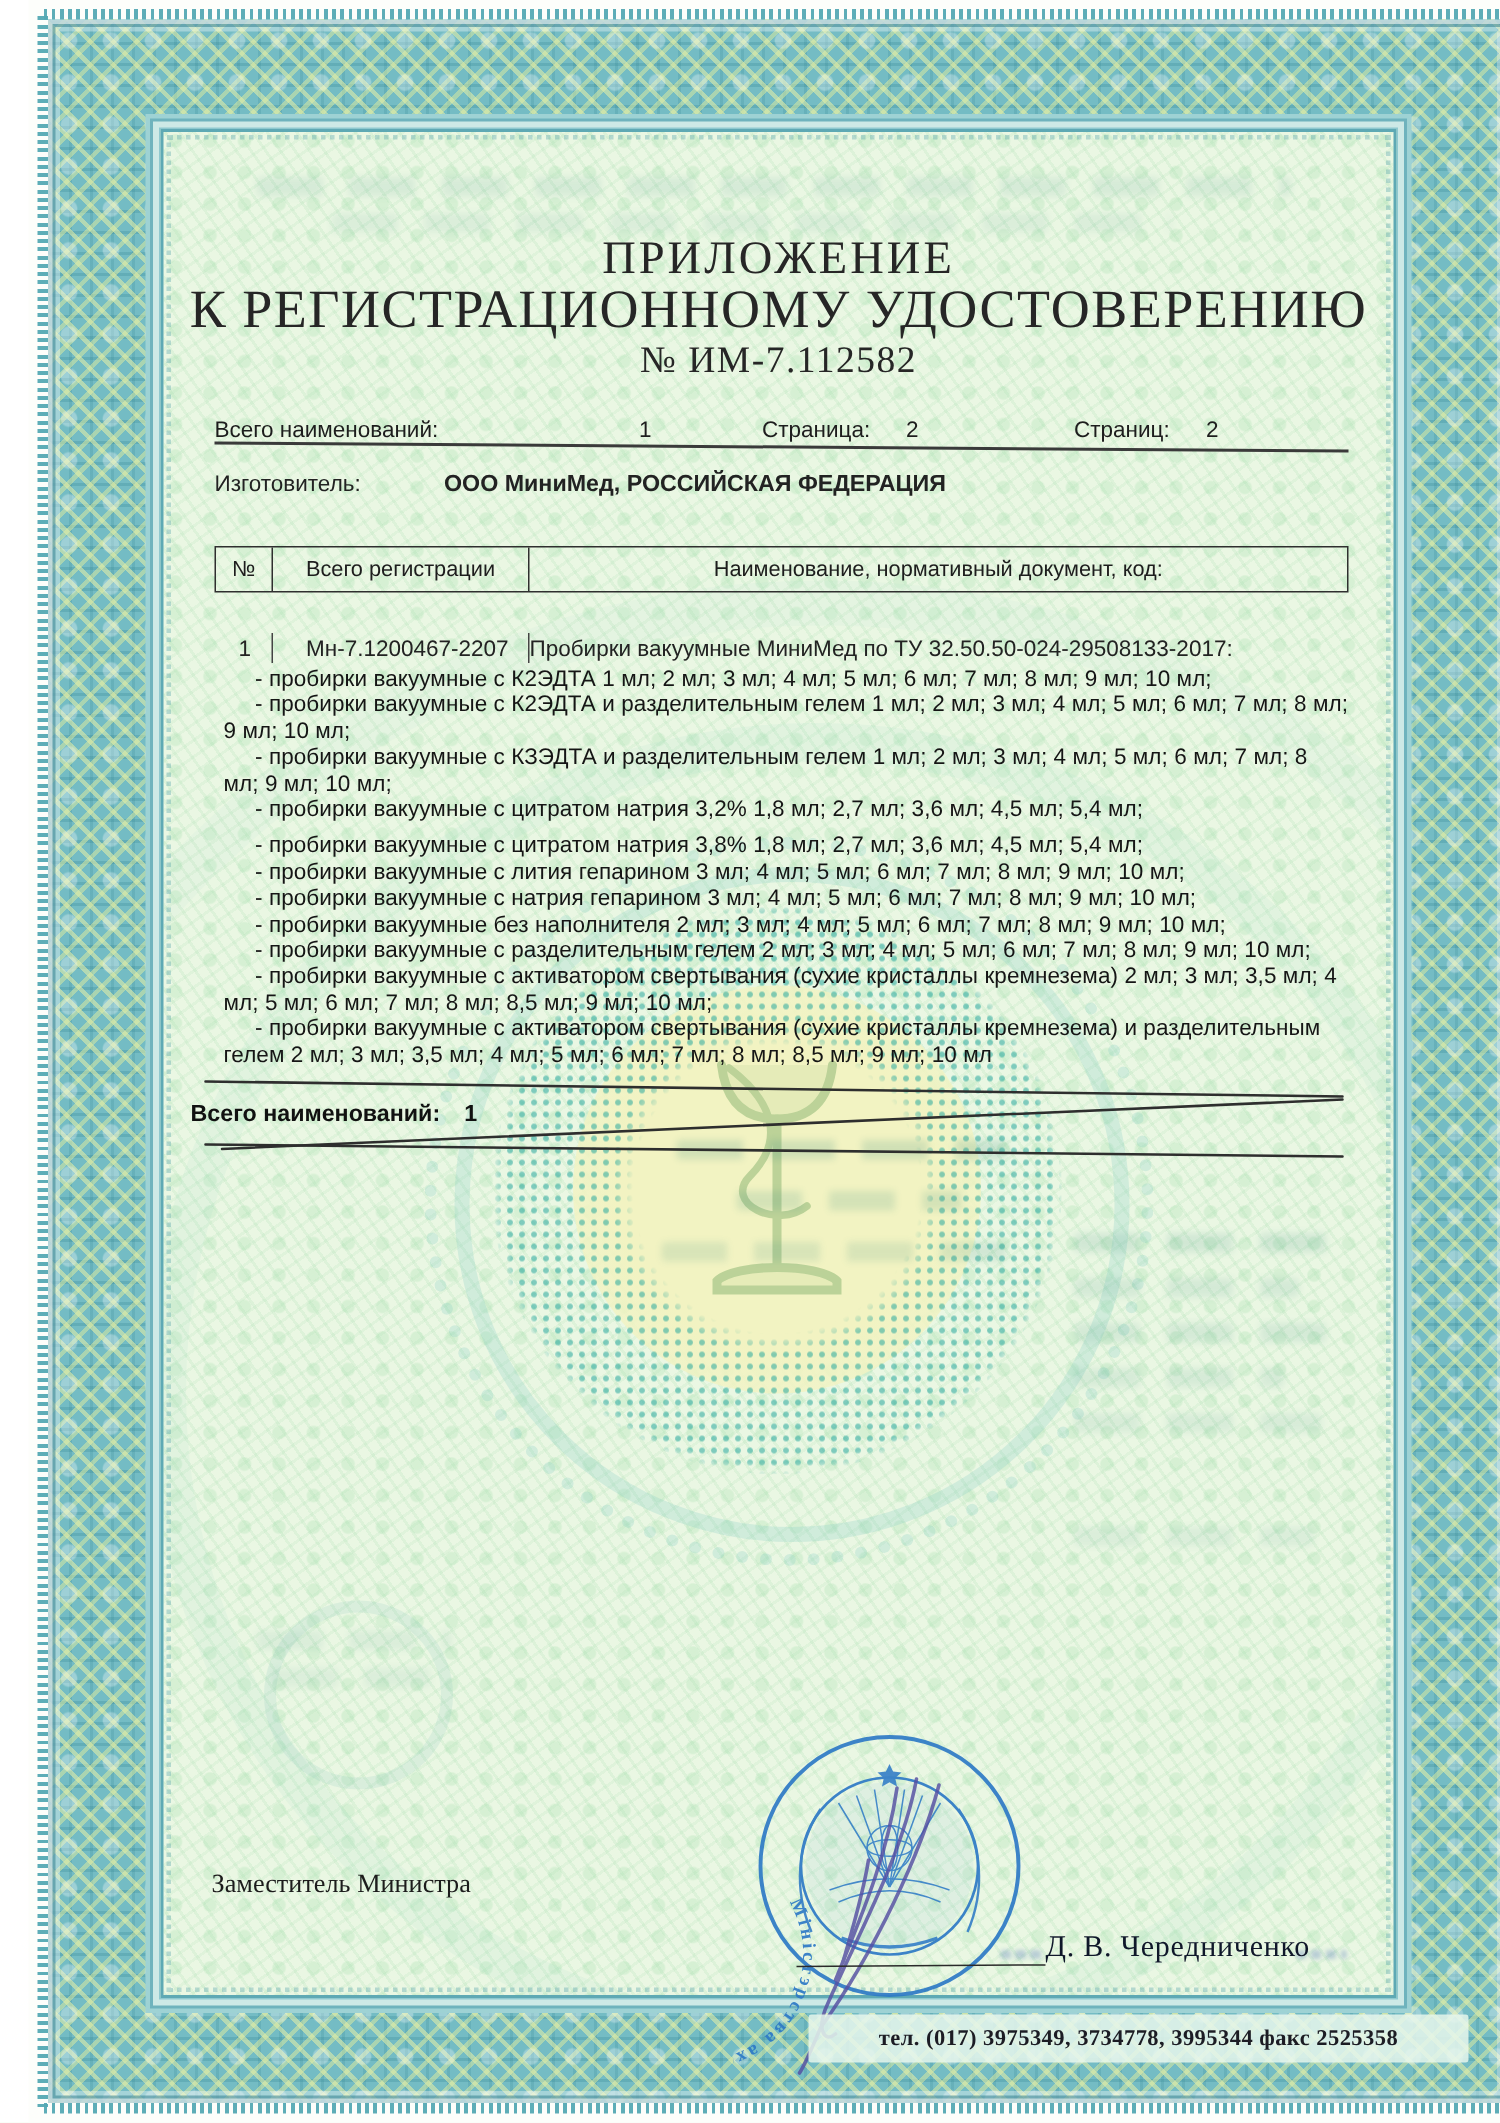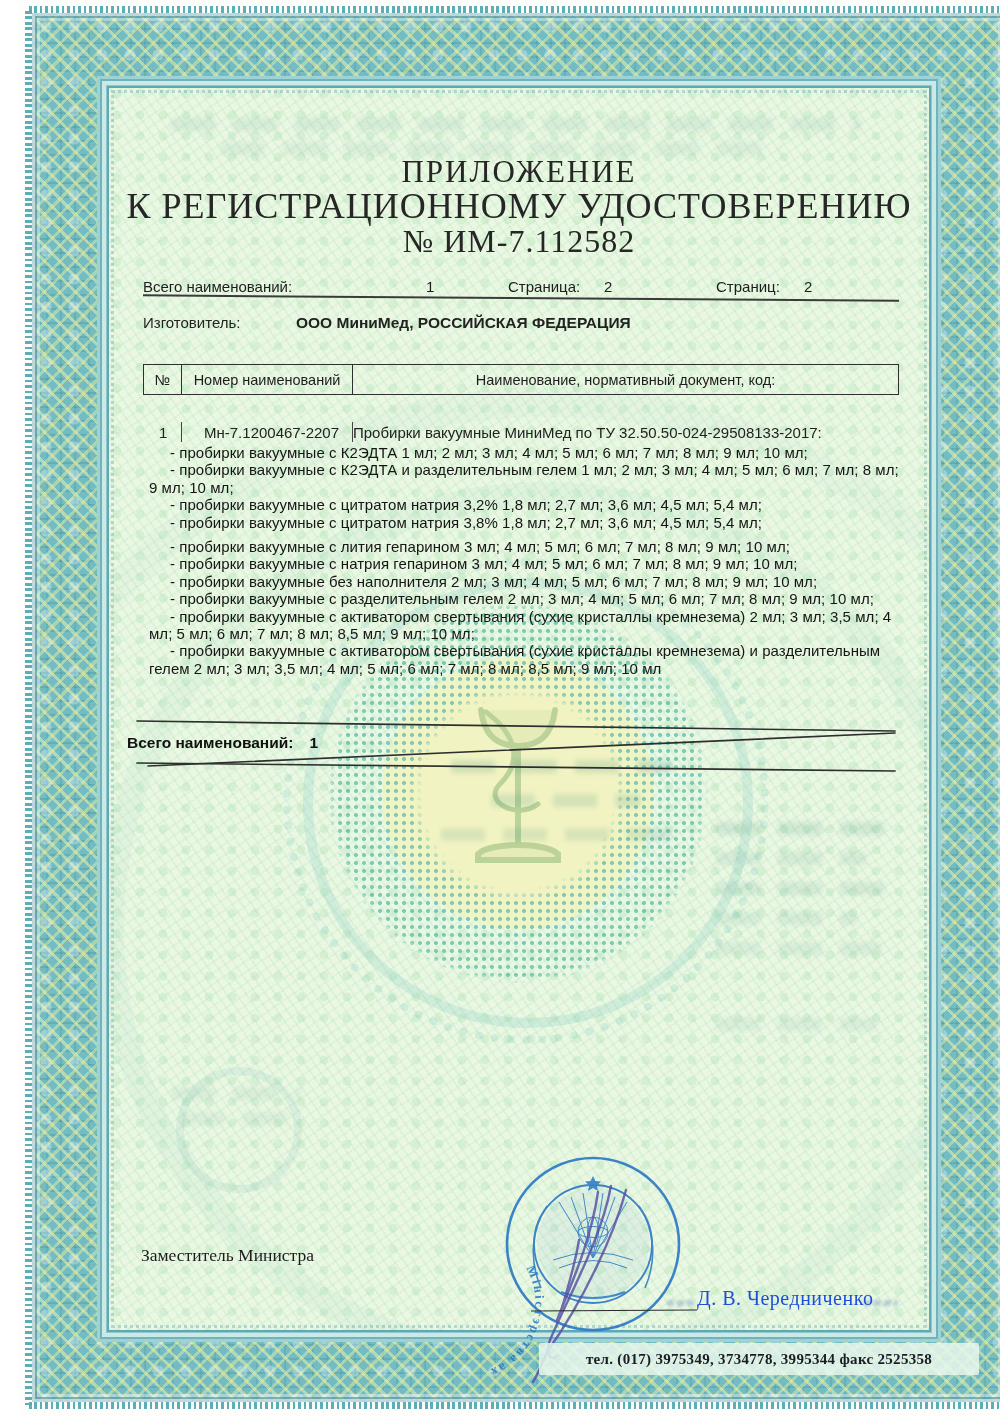--- a/index.html
+++ b/index.html
@@ -49,21 +49,21 @@
     mask-image:radial-gradient(circle, transparent 0 96px, #000 110px 182px, transparent 191px);}
   .wm.core{left:273px;top:569px;width:272px;height:272px;border-radius:50%;
     background:radial-gradient(circle, #f2f3c2 0 55%, rgba(242,243,194,.75) 74%, rgba(242,243,194,0) 100%);}
   .wm.ringbl{left:67px;top:979px;width:110px;height:110px;border-radius:50%;border:8px solid rgba(120,190,180,.15);}
   .ghost{height:13px;border-radius:3px;filter:blur(2.5px);opacity:.5;
     background:repeating-linear-gradient(90deg, rgba(58,140,125,.40) 0 44px, rgba(58,140,125,0) 44px 62px);}
   .title-block{position:absolute;left:0;right:0;top:66px;text-align:center;color:#262626;
     font-family:"Liberation Serif",serif;}
   .title-line1{font-size:31px;letter-spacing:2px;line-height:35px;}
   .title-line2{font-size:36px;letter-spacing:1px;line-height:35px;}
-  .title-line3{font-size:32px;letter-spacing:1px;line-height:34px;text-align:center;}
+  .title-line3{font-size:25px;letter-spacing:1px;line-height:34px;text-align:center;}
 
   .meta{position:absolute;left:34px;top:190px;right:34px;height:20px;font-size:15px;color:#1d1d1d;}
   .meta span{position:absolute;white-space:nowrap;}
   .rule{position:absolute;left:34px;top:209px;width:756px;border-top:2px solid #3a3a3a;transform:rotate(0.4deg);}
   .manu{position:absolute;left:34px;top:226px;font-size:15px;}
   .manu .val{position:absolute;left:153px;top:0;font-weight:bold;font-size:15.5px;white-space:nowrap;}
 
   .thead{position:absolute;left:34px;top:276px;width:756px;height:31px;border:1.5px solid #2f2f2f;
     box-sizing:border-box;font-size:14.5px;color:#1d1d1d;}
   .thead>div{position:absolute;top:0;bottom:0;display:flex;align-items:center;justify-content:center;box-sizing:border-box;}
@@ -81,21 +81,21 @@
   .summary{position:absolute;left:18px;top:646px;font-size:15.5px;font-weight:bold;color:#111;}
   .summary .val{margin-left:16px;}
 
   .post{position:absolute;left:32px;top:1157px;font-size:17.5px;color:#1c1c1c;font-family:"Liberation Serif",serif;}
 
   .void-svg,.stamp-svg{position:absolute;z-index:3;pointer-events:none;}
   .void-svg{left:0;top:0;}
 
   .sig-line{position:absolute;left:512px;top:1310px;width:166px;border-top:1.7px solid #2a2a2a;
     transform:rotate(-0.4deg);z-index:3;}
-  .sig-name{position:absolute;left:678px;top:1287px;font-size:20px;letter-spacing:.5px;color:#1d4ed8;
+  .sig-name{position:absolute;left:678px;top:1287px;font-size:20px;letter-spacing:.5px;color:#0f172a;
     font-family:"Liberation Serif",serif;z-index:3;white-space:nowrap;}
   .micro{position:absolute;height:6px;border-radius:2px;filter:blur(1.5px);opacity:.5;z-index:3;
     background:repeating-linear-gradient(90deg, rgba(70,110,180,.6) 0 7px, transparent 7px 10px);}
 
   .phone-strip{position:absolute;left:520px;top:1343px;width:440px;height:32px;z-index:3;
     background:rgba(231,247,236,.85);border-radius:2px;display:flex;align-items:center;justify-content:center;}
   .phone-strip span{font-family:"Liberation Serif",serif;font-size:15px;font-weight:700;
     color:#1c1c24;letter-spacing:.3px;white-space:nowrap;}
 </style>
 </head>
@@ -158,34 +158,35 @@
     </div>
     <div class="rule"></div>
 
     <div class="manu">
       <span>Изготовитель:</span>
       <span class="val">ООО МиниМед, РОССИЙСКАЯ ФЕДЕРАЦИЯ</span>
     </div>
 
     <div class="thead">
       <div class="c1">№</div>
-      <div class="c2">Номер наименований</div>
+      <div class="c2">Всего регистрации</div>
       <div class="c3">Наименование, нормативный документ, код:</div>
     </div>
 
     <div class="tick" style="left:72px;"></div>
     <div class="tick" style="left:243px;"></div>
     <div class="entry-head">
       <span style="left:16px">1</span>
       <span style="left:61px">Мн-7.1200467-2207</span>
       <span style="left:210px">Пробирки вакуумные МиниМед по ТУ 32.50.50-024-29508133-2017:</span>
     </div>
     <div class="items">
         <p>- пробирки вакуумные с К2ЭДТА 1 мл; 2 мл; 3 мл; 4 мл; 5 мл; 6 мл; 7 мл; 8 мл; 9 мл; 10 мл;</p>
         <p>- пробирки вакуумные с К2ЭДТА и разделительным гелем 1 мл; 2 мл; 3 мл; 4 мл; 5 мл; 6 мл; 7 мл; 8 мл; 9 мл; 10 мл;</p>
+        <p>- пробирки вакуумные с КЗЭДТА и разделительным гелем 1 мл; 2 мл; 3 мл; 4 мл; 5 мл; 6 мл; 7 мл; 8 мл; 9 мл; 10 мл;</p>
         <p>- пробирки вакуумные с цитратом натрия 3,2% 1,8 мл; 2,7 мл; 3,6 мл; 4,5 мл; 5,4 мл;</p>
         <p>- пробирки вакуумные с цитратом натрия 3,8% 1,8 мл; 2,7 мл; 3,6 мл; 4,5 мл; 5,4 мл;</p>
         <p>- пробирки вакуумные с лития гепарином 3 мл; 4 мл; 5 мл; 6 мл; 7 мл; 8 мл; 9 мл; 10 мл;</p>
         <p>- пробирки вакуумные с натрия гепарином 3 мл; 4 мл; 5 мл; 6 мл; 7 мл; 8 мл; 9 мл; 10 мл;</p>
         <p>- пробирки вакуумные без наполнителя 2 мл; 3 мл; 4 мл; 5 мл; 6 мл; 7 мл; 8 мл; 9 мл; 10 мл;</p>
         <p>- пробирки вакуумные с разделительным гелем 2 мл; 3 мл; 4 мл; 5 мл; 6 мл; 7 мл; 8 мл; 9 мл; 10 мл;</p>
         <p>- пробирки вакуумные с активатором свертывания (сухие кристаллы кремнезема) 2 мл; 3 мл; 3,5 мл; 4 мл; 5 мл; 6 мл; 7 мл; 8 мл; 8,5 мл; 9 мл; 10 мл;</p>
         <p>- пробирки вакуумные с активатором свертывания (сухие кристаллы кремнезема) и разделительным гелем 2 мл; 3 мл; 3,5 мл; 4 мл; 5 мл; 6 мл; 7 мл; 8 мл; 8,5 мл; 9 мл; 10 мл</p>
       </div>
 

